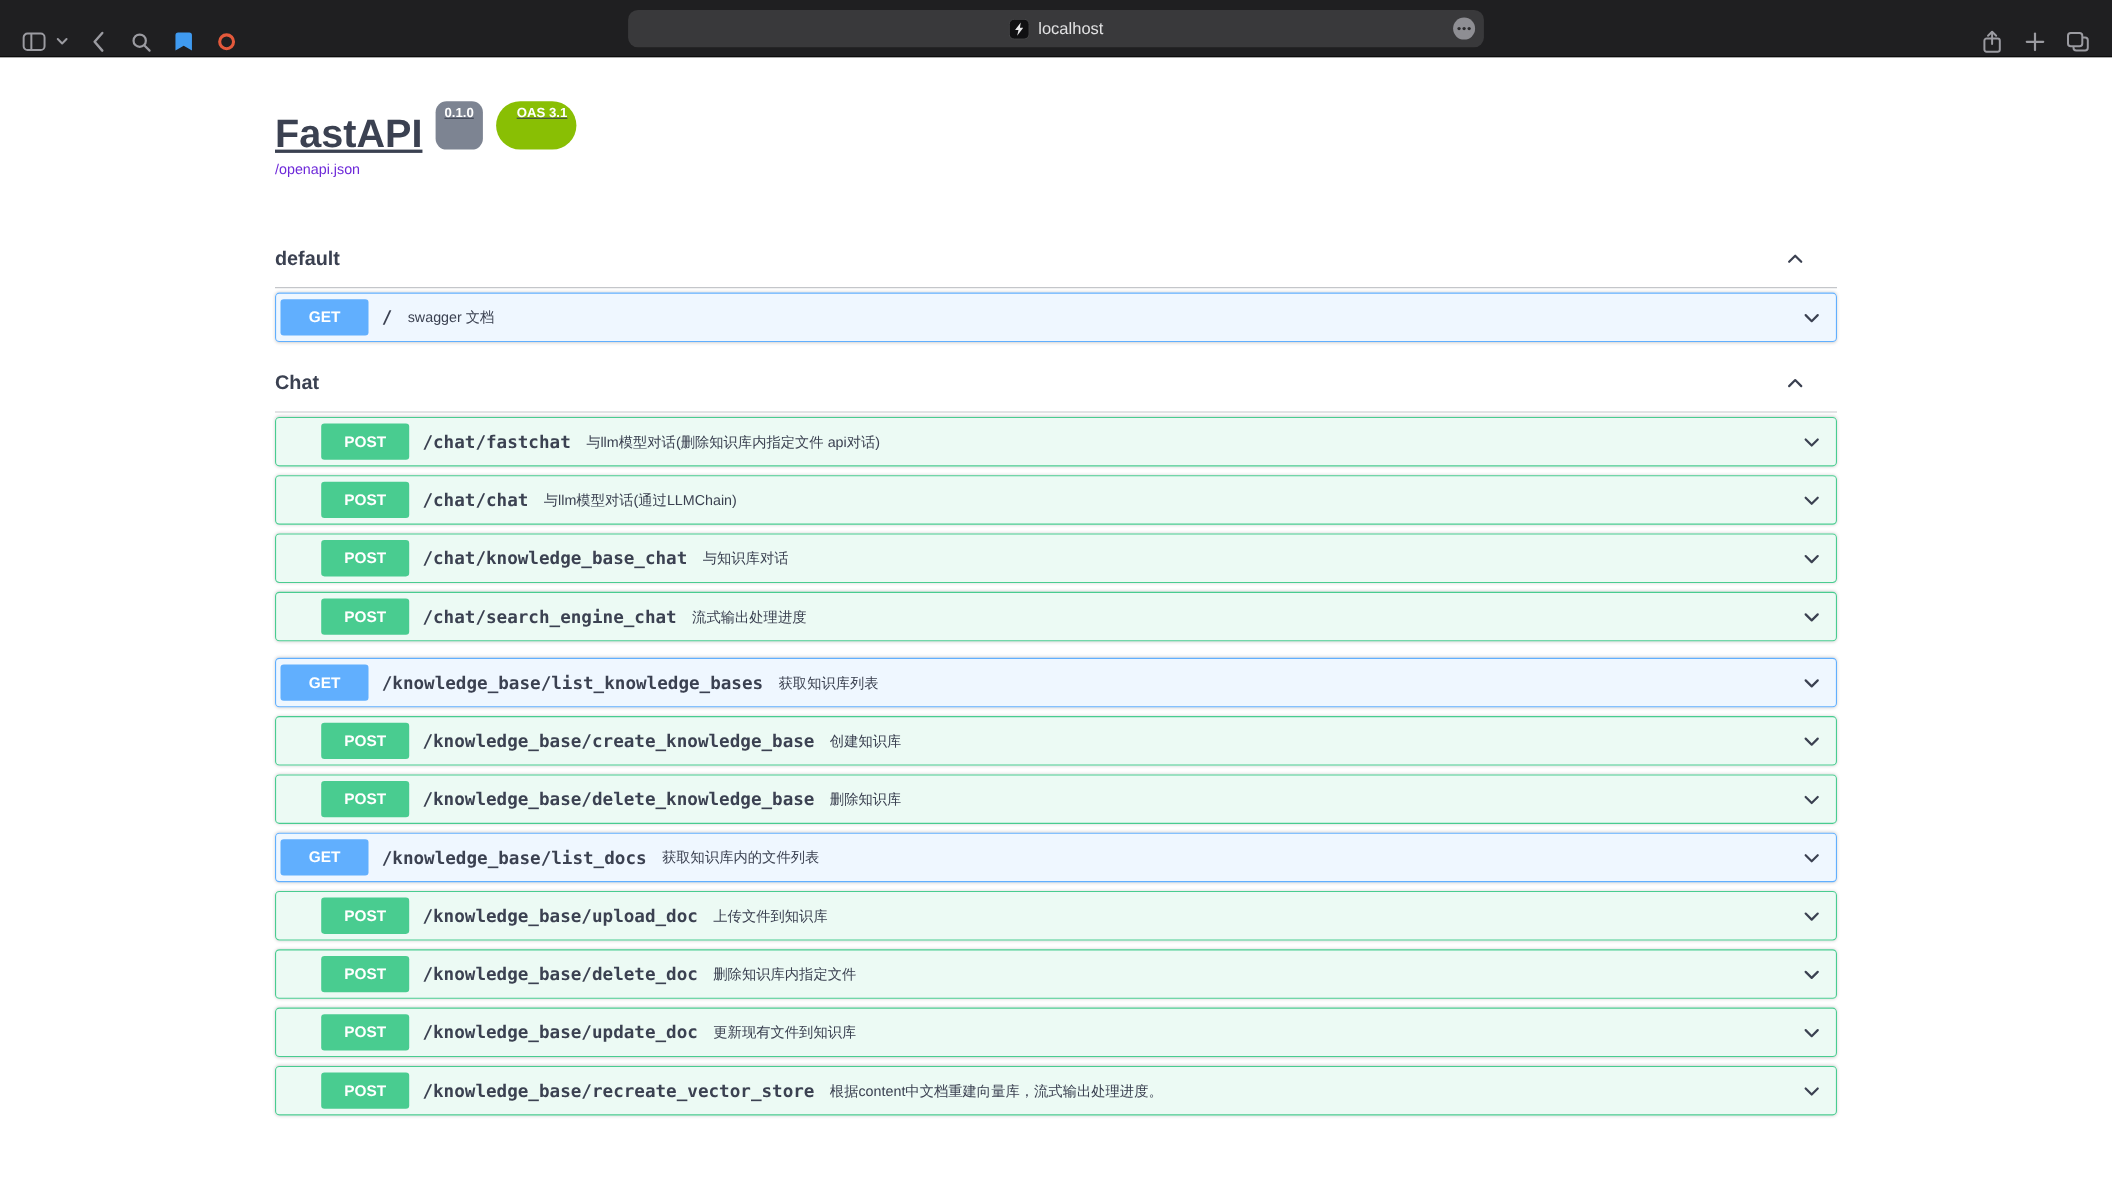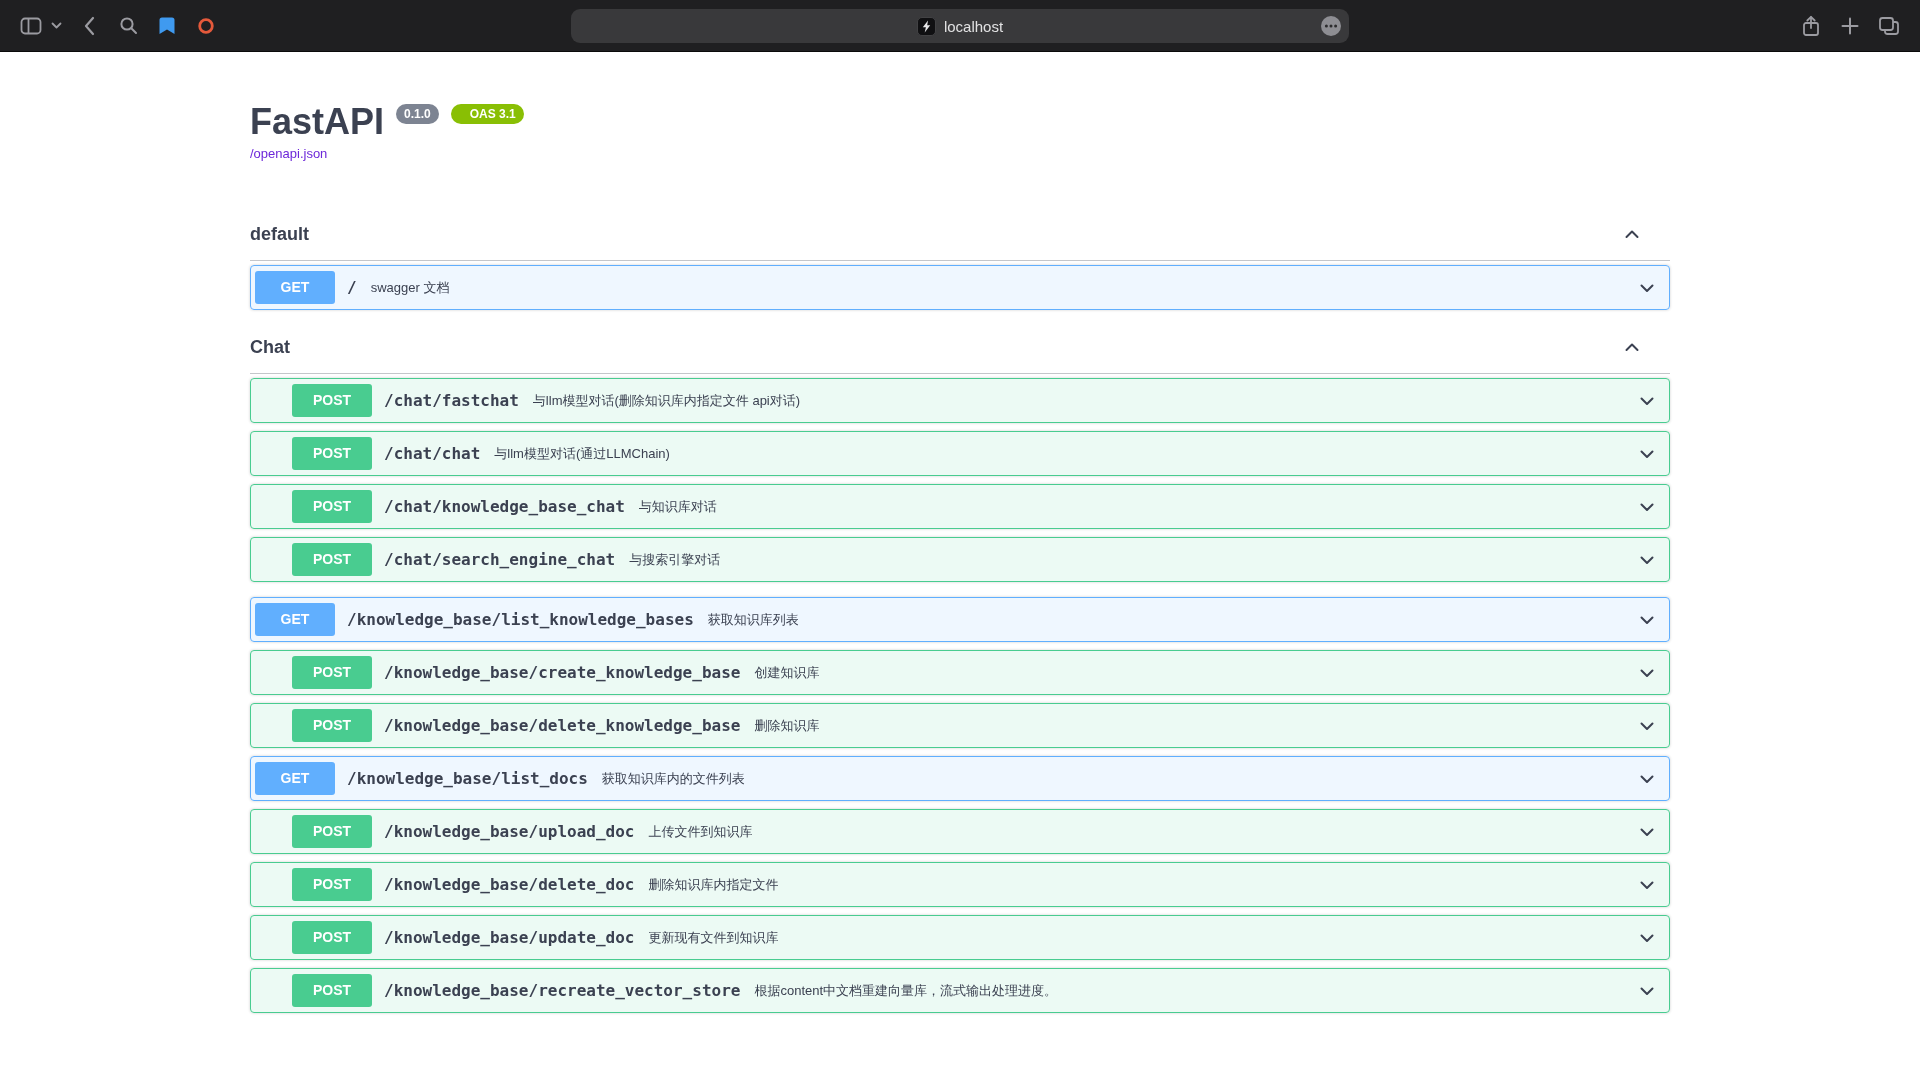--- a/index.html
+++ b/index.html
@@ -1,41 +1,41 @@
 <!DOCTYPE html>
 <html><head>
 <meta charset="utf-8">
 <style>
   * { margin:0; padding:0; box-sizing:border-box; }
   html,body { width:1920px; height:1080px; overflow:hidden; background:#fff;
               font-family:"Liberation Sans",sans-serif; }
 
   
   .toolbar { position:relative; height:52px; background:#1f1f21; border-bottom:1px solid #0a0a0a;
-             display:flex; align-items:center; justify-content:space-between; padding:0 18px; }
+             display:flex; align-items:flex-end; justify-content:space-between; padding:0 18px; }
   .tb-group { display:flex; align-items:center; gap:13px; }
   .tb-btn { background:none; border:none; width:26px; height:26px; display:flex;
             align-items:center; justify-content:center; cursor:pointer; padding:0; }
   .tb-btn.tiny { width:14px; margin-left:-8px; }
   .tb-btn svg { display:block; }
   .url-field { position:absolute; left:50%; top:9px; transform:translateX(-50%);
                width:778px; height:34px; background:#39393b; border-radius:9px;
                display:flex; align-items:center; justify-content:center; cursor:text; }
   .url-inner { display:flex; align-items:center; gap:8px; }
   .url-text { color:#e2e2e3; font-size:15px; }
   .page-menu { position:absolute; right:7px; top:6px; width:22px; height:22px;
                background:none; border:none; cursor:pointer; padding:0; }
 
   
   .page { height:1028px; overflow:hidden; background:#fff; }
   .swagger-wrap { max-width:1460px; margin:0 auto; padding:0 20px; }
 
   .info { padding-top:48px; margin-bottom:46px; }
   .main-title { font-size:36px; line-height:44px; font-weight:bold; color:#3b4151;
-                display:flex; align-items:center; gap:12px; }
+                display:flex; gap:12px;text-decoration:underline; }
   .stamp { font-size:12px; line-height:12px; font-weight:bold; color:#fff;
            padding:4px 8px; border-radius:10px; position:relative; top:-8px; }
   .stamp.ver { background:#7d8492; }
   .stamp.oas { background:#89bf04; border-radius:57px;padding-left:19px; }
   .spec-link { display:inline-block; margin-top:2px; font-size:13px; line-height:16px;
                color:#6d28d9; text-decoration:none; cursor:pointer; }
 
   .tag-section { margin-top:2px; }
   .tag-header { display:flex; align-items:center; justify-content:space-between;
                 padding:12px 28px 12px 0; border-bottom:1px solid rgba(59,65,81,.3);
@@ -215,21 +215,21 @@
     <button class="expand-btn">
       <svg width="20" height="20" viewBox="0 0 20 20">
         <polyline points="4.5,7.5 10,13 15.5,7.5" fill="none" stroke="#3b4151" stroke-width="2" stroke-linecap="round" stroke-linejoin="round"></polyline>
       </svg>
     </button>
   </div>
 
   <div class="opblock post">
     <span class="method-badge">POST</span>
     <span class="path">/chat/search_engine_chat</span>
-    <span class="desc">与搜索引擎对话</span>
+    <span class="desc">流式输出处理进度</span>
     <button class="expand-btn">
       <svg width="20" height="20" viewBox="0 0 20 20">
         <polyline points="4.5,7.5 10,13 15.5,7.5" fill="none" stroke="#3b4151" stroke-width="2" stroke-linecap="round" stroke-linejoin="round"></polyline>
       </svg>
     </button>
   </div>
 </div>
   </section>
 
   <section class="tag-section">

